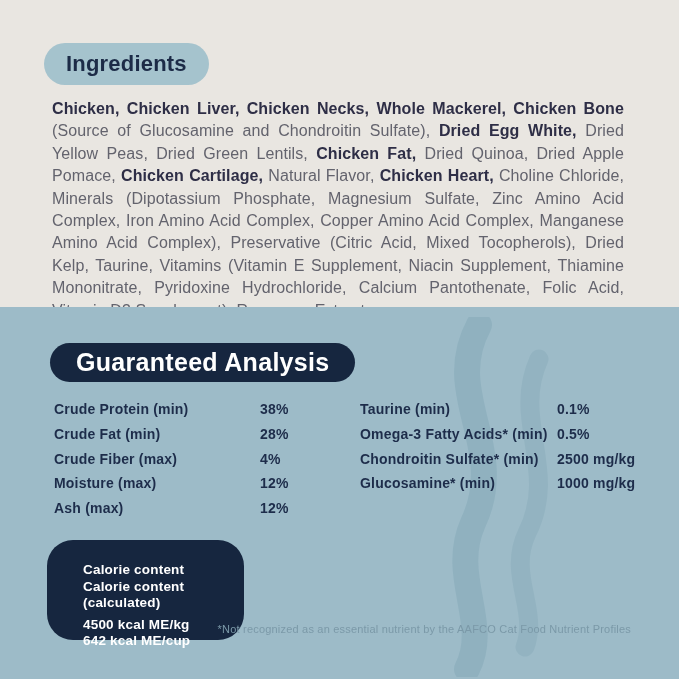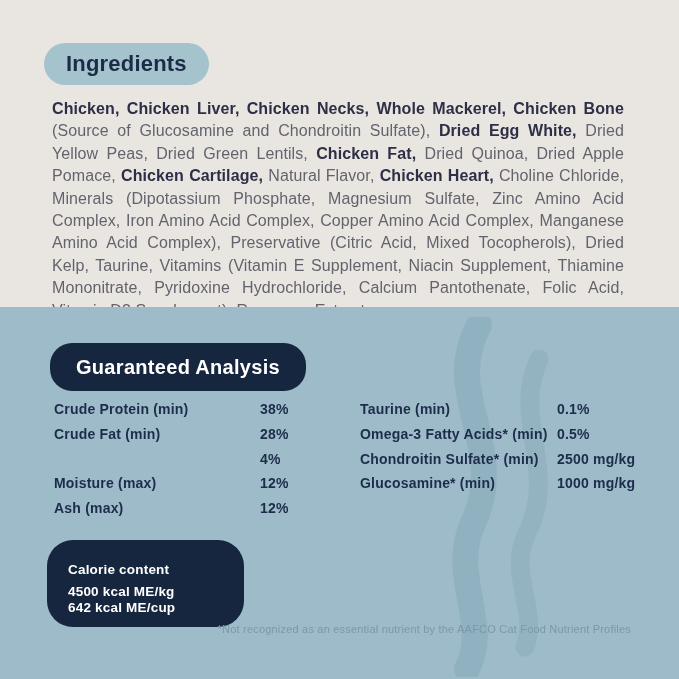--- a/index.html
+++ b/index.html
@@ -63,51 +63,51 @@
   .watermark {
     position: absolute;
     left: 435px; top: 10px;
     width: 150px; height: 360px;
     opacity: 0.55;
     pointer-events: none;
   }
   .ga-pill {
     position: absolute;
     left: 50px; top: 36px;
-    height: 48px;
+    height: 39px;
     padding: 0 26px;
     border-radius: 22px;
     background: #16263f;
     color: #ffffff;
-    font-size: 20px;
+    font-size: 25px;
     font-weight: bold;
     letter-spacing: 0.3px;
   }
   .ga-col { position: absolute; top: 94px; }
   .ga-col-left  { left: 54px;  width: 285px; }
   .ga-col-right { left: 360px; width: 300px; }
   .ga-row {
     position: relative;
     height: 24.8px;
     font-size: 14px;
     font-weight: bold;
     color: #1d2c4a;
     letter-spacing: 0.2px;
   }
   .ga-col-left  .ga-value { position: absolute; left: 206px; top: 0; }
   .ga-col-right .ga-value { position: absolute; left: 197px; top: 0; }
 
   .calorie-box {
     position: absolute;
     left: 47px; top: 233px;
-    width: 197px; height: 87px;
+    width: 197px; height: 100px;
     border-radius: 26px;
     background: #16263f;
     color: #ffffff;
-    padding: 22px 10px 0 21px;
+    padding: 22px 10px 0 36px;
     font-size: 13.5px;
     font-weight: bold;
     letter-spacing: 0.2px;
   }
   .calorie-titles div, .calorie-values div { line-height: 16.5px; }
   .calorie-values { margin-top: 5px; }
 
   .footnote {
     position: absolute;
     right: 48px; top: 316px;
@@ -136,34 +136,35 @@
       <path d="M104 42 C 76 104, 124 152, 92 216 C 72 258, 104 292, 90 330" fill="none" stroke="#8caebc" stroke-width="19" stroke-linecap="round"></path>
     </svg>
 
     <div class="pill ga-pill">
       <span>Guaranteed Analysis</span>
     </div>
 
     <div class="ga-col ga-col-left">
         <div class="ga-row"><span class="ga-label">Crude Protein (min)</span><span class="ga-value">38%</span></div>
         <div class="ga-row"><span class="ga-label">Crude Fat (min)</span><span class="ga-value">28%</span></div>
-        <div class="ga-row"><span class="ga-value">4%</span></div>
+        <div class="ga-row"><span class="ga-label">Crude Fiber (max)</span><span class="ga-value">4%</span></div>
         <div class="ga-row"><span class="ga-label">Moisture (max)</span><span class="ga-value">12%</span></div>
         <div class="ga-row"><span class="ga-label">Ash (max)</span><span class="ga-value">12%</span></div>
       </div>
     <div class="ga-col ga-col-right">
         <div class="ga-row"><span class="ga-label">Taurine (min)</span><span class="ga-value">0.1%</span></div>
         <div class="ga-row"><span class="ga-label">Omega-3 Fatty Acids* (min)</span><span class="ga-value">0.5%</span></div>
         <div class="ga-row"><span class="ga-label">Chondroitin Sulfate* (min)</span><span class="ga-value">2500 mg/kg</span></div>
         <div class="ga-row"><span class="ga-label">Glucosamine* (min)</span><span class="ga-value">1000 mg/kg</span></div>
       </div>
 
     <div class="calorie-box">
       <div class="calorie-titles">
           <div>Calorie content</div>
+          <div>Calorie content (calculated)</div>
         </div>
       <div class="calorie-values">
           <div>4500 kcal ME/kg</div>
           <div>642 kcal ME/cup</div>
         </div>
     </div>
 
     <div class="footnote">*Not recognized as an essential nutrient by the AAFCO Cat Food Nutrient Profiles</div>
   </div>
 

